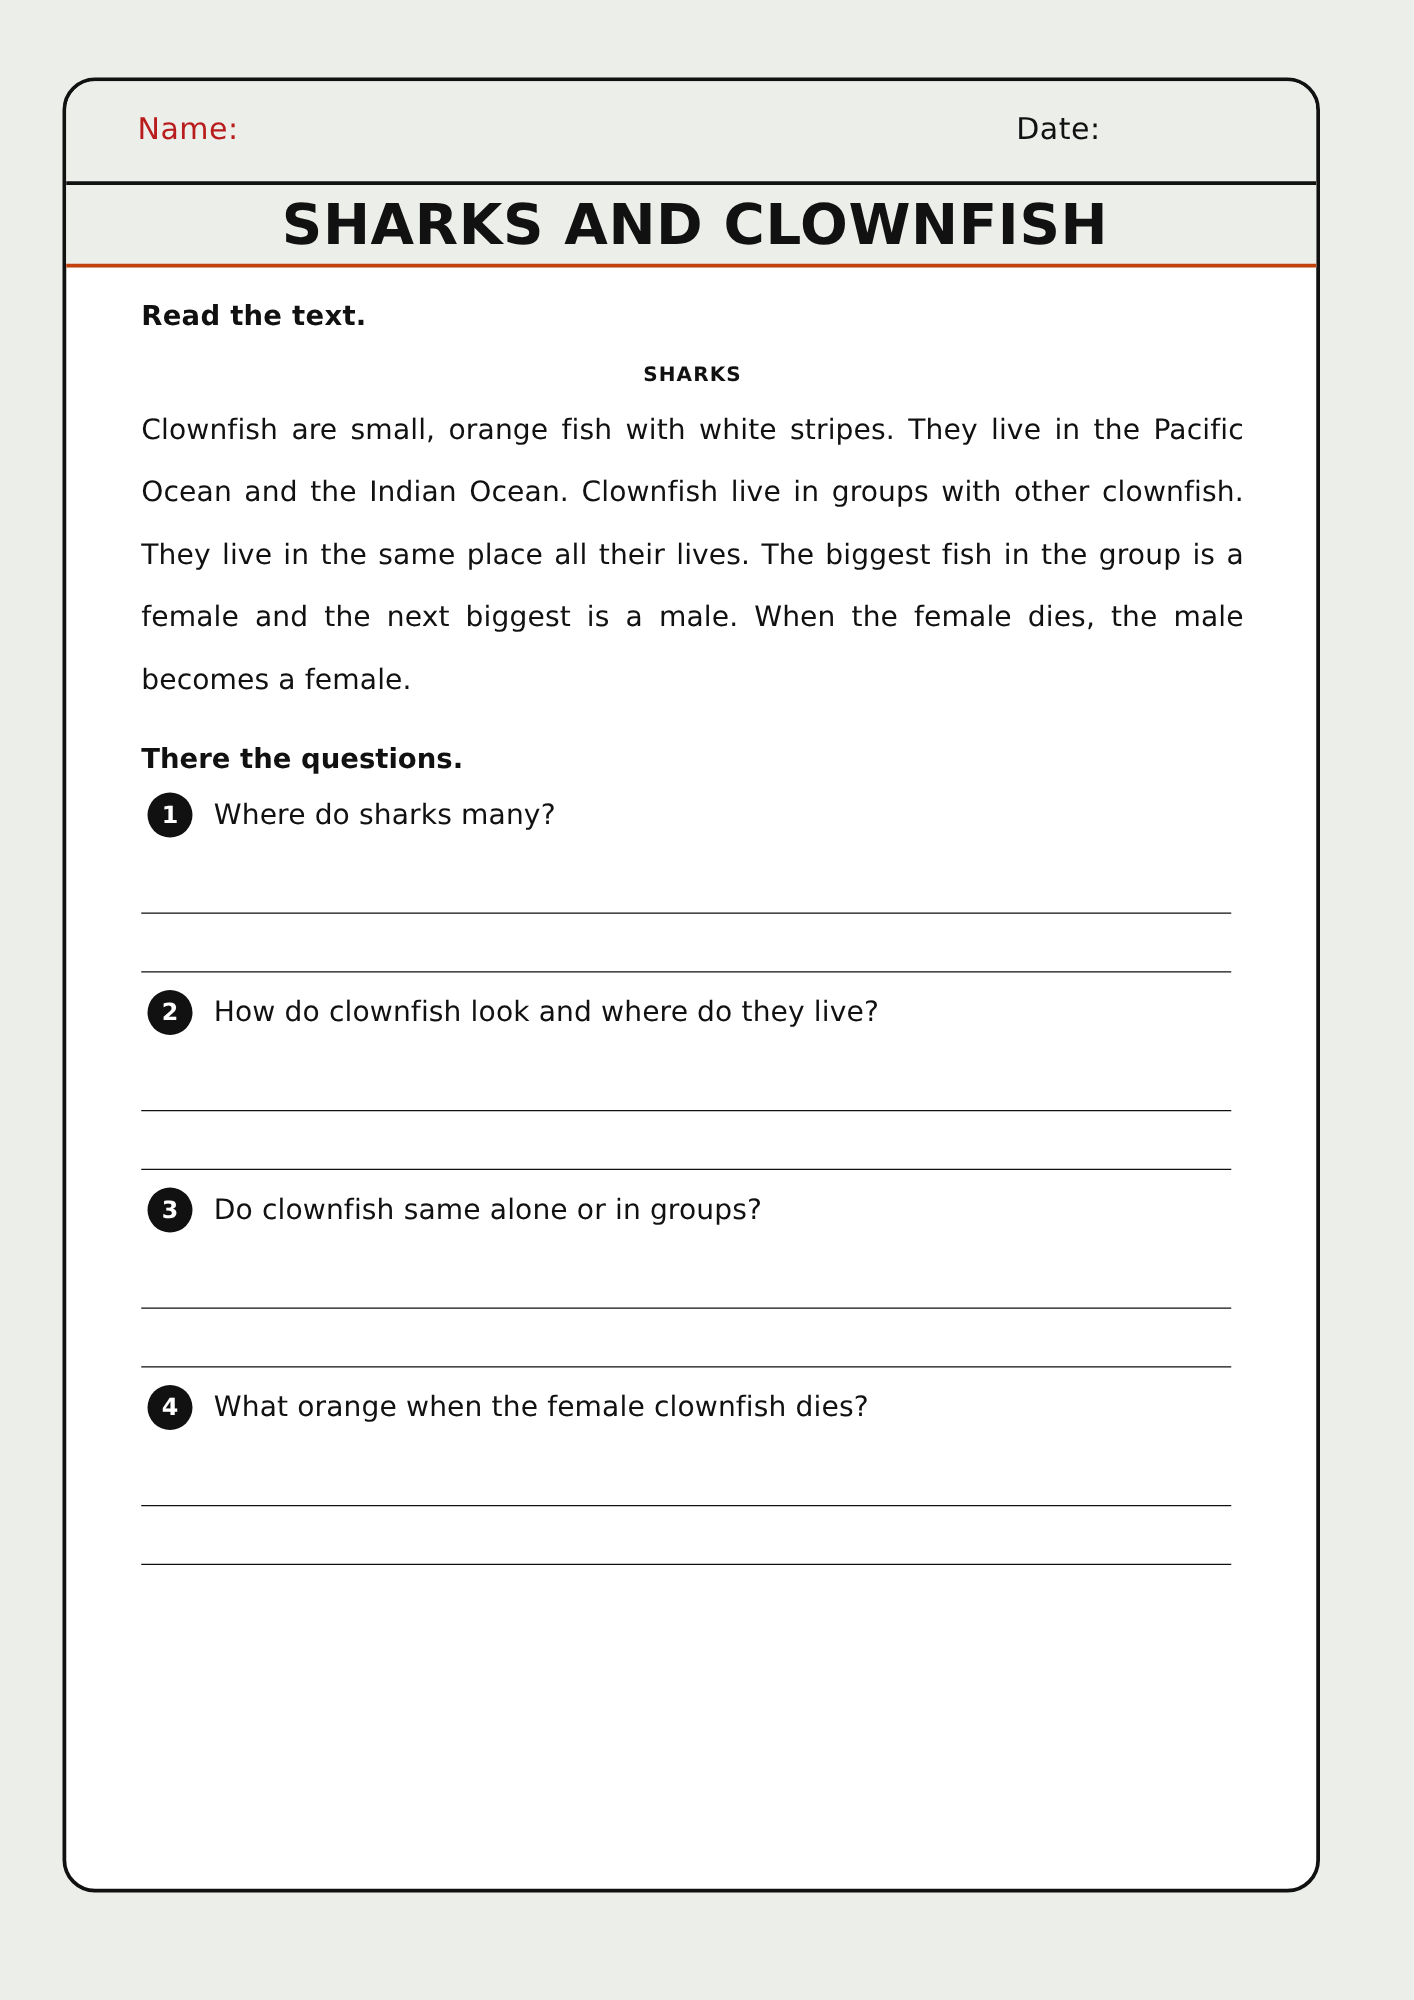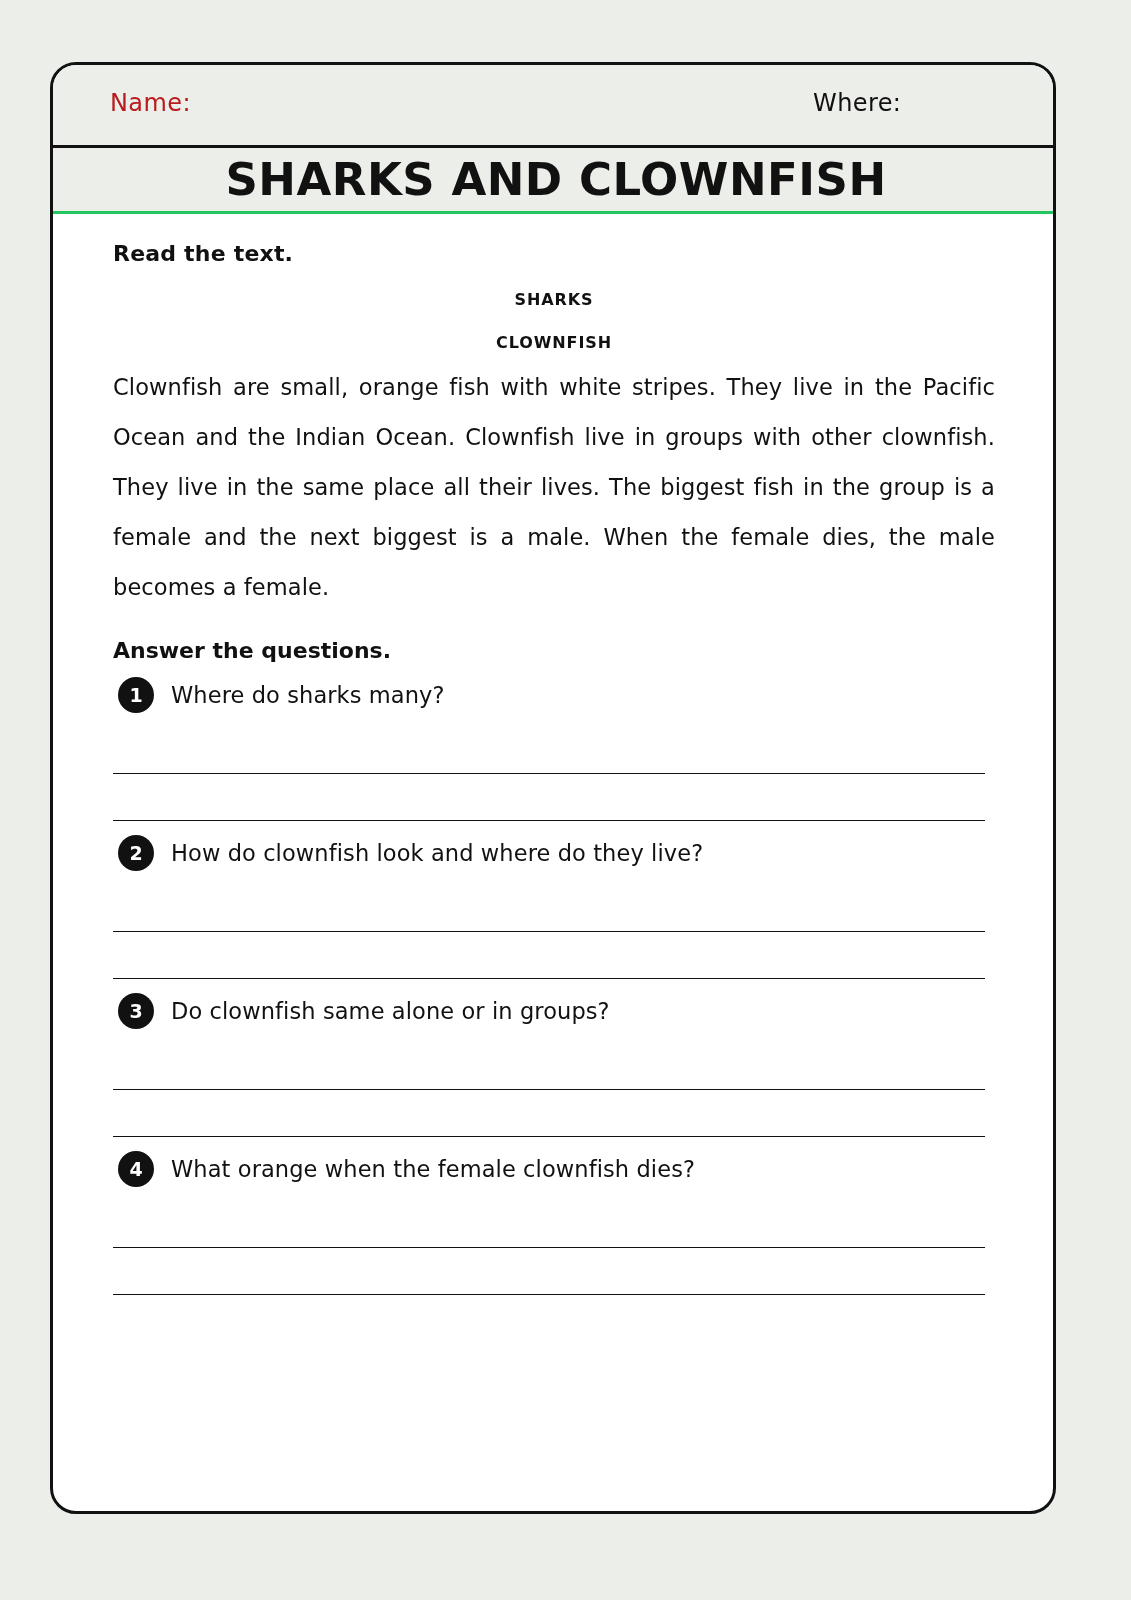--- a/index.html
+++ b/index.html
@@ -59,21 +59,21 @@
   }
 
   .title-band {
     position: absolute;
     left: -10px;
     top: 80px;
     width: 1026px;
     height: 69px;
     background: #eceeea;
     border-top: 3px solid #111111;
-    border-bottom: 3px solid #22c55e;
+    border-bottom: 3px solid #c2410c;
     box-sizing: border-box;
     display: flex;
     align-items: center;
     justify-content: center;
   }
   .title-text {
     font-size: 45px;
     font-weight: bold;
     letter-spacing: 0.5px;
     color: #111111;
@@ -163,37 +163,36 @@
     height: 46px;
   }
 </style>
 </head>
 <body>
 
 <div class="sheet">
 
   <div class="name-date-row">
     <span class="name-label">Name:</span>
-    <span class="date-label">Where:</span>
+    <span class="date-label">Date:</span>
   </div>
 
   <div class="title-band">
     <span class="title-text">SHARKS AND CLOWNFISH</span>
   </div>
 
   <div class="content">
 
     <div class="section-heading">Read the text.</div>
 
     <div class="subheading">SHARKS</div>
 
-    <div class="subheading">CLOWNFISH</div>
     <div class="paragraph">Clownfish are small, orange fish with white stripes. They live in the Pacific Ocean and the Indian Ocean. Clownfish live in groups with other clownfish. They live in the same place all their lives. The biggest fish in the group is a female and the next biggest is a male. When the female dies, the male becomes a female.</div>
 
-    <div class="questions-heading">Answer the questions.</div>
+    <div class="questions-heading">There the questions.</div>
 
     <div class="question-block">
       <div class="q-row">
         <div class="q-num">1</div>
         <div class="q-text">Where do sharks many?</div>
       </div>
       <div class="answer-lines">
         <div class="answer-line"></div>
         <div class="answer-line"></div>
       </div>

